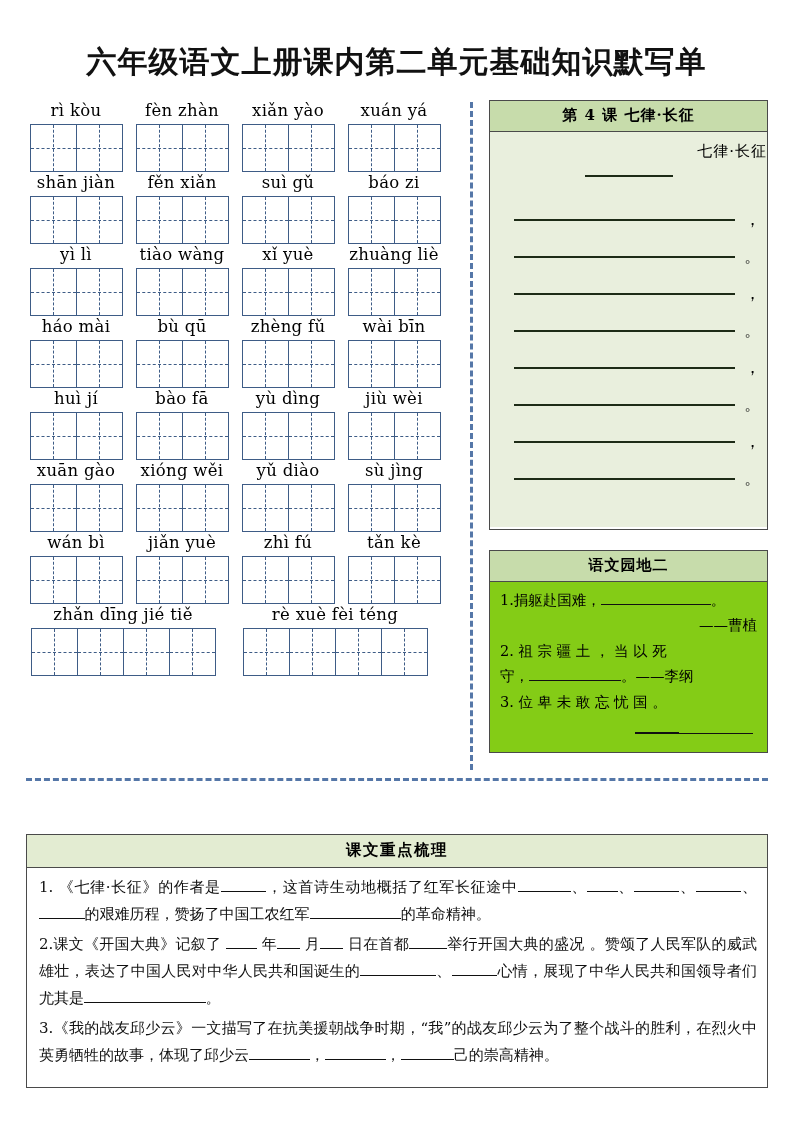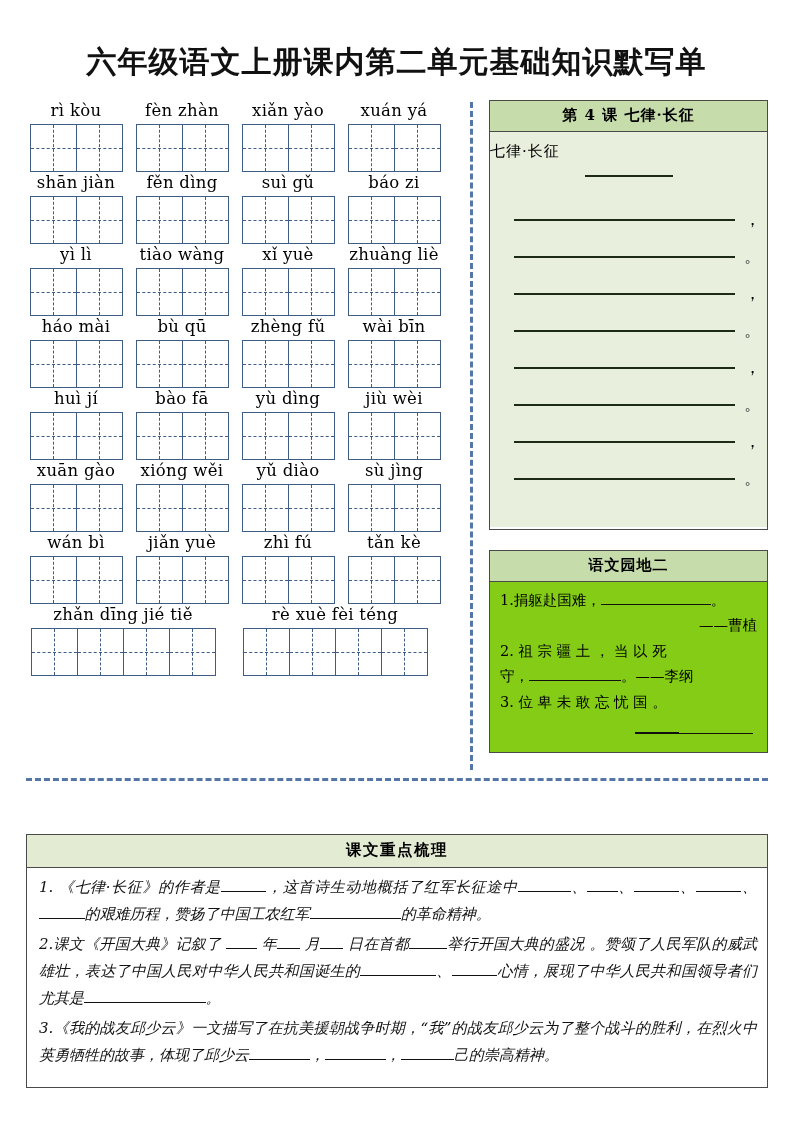--- a/index.html
+++ b/index.html
@@ -135,21 +135,21 @@
   }
 
   .poem-panel { height: 430px; }
   .poem-panel .panel-body {
     height: 395px;
     position: relative;
     padding-top: 10px;
     box-sizing: border-box;
   }
   .poem-title {
-    text-align: left;
+    text-align: right;
     font-family: "DejaVu Serif", "Liberation Serif", serif;
     font-size: 15px;
     letter-spacing: 1px;
     margin-bottom: 14px;
   }
   .poem-author-line {
     width: 88px;
     height: 0;
     border-top: 2.2px solid #1d2b16;
     margin: 0 auto 16px auto;
@@ -229,21 +229,21 @@
     padding: 5px 0 6px 0;
   }
   .bottom-body {
     background: #fff;
     padding: 6px 10px 14px 12px;
     font-family: "DejaVu Serif", "Liberation Serif", serif;
     font-size: 15px;
     line-height: 1.78;
     color: #111;
   }
-  .para { margin: 0 0 4px 0; text-align: justify; font-style: italic; }
+  .para { margin: 0 0 4px 0; text-align: justify; }
   .para .blank-u { border-bottom: 1.5px solid #111; }
 </style>
 </head>
 <body>
 
 <div class="page-title">六年级语文上册课内第二单元基础知识默写单</div>
 
 <div class="top-area">
 
   <div class="pinyin-col" id="pinyin-col">
@@ -279,21 +279,21 @@
       </div>
       <div class="pin-row">
         <div class="pin-item">
           <div class="pin-text">shān jiàn</div>
           <div class="grid">
             <div class="cell"></div>
             <div class="cell"></div>
           </div>
         </div>
         <div class="pin-item">
-          <div class="pin-text">fěn dìng</div>
+          <div class="pin-text">fěn xiǎn</div>
           <div class="grid">
             <div class="cell"></div>
             <div class="cell"></div>
           </div>
         </div>
         <div class="pin-item">
           <div class="pin-text">suì gǔ</div>
           <div class="grid">
             <div class="cell"></div>
             <div class="cell"></div>

